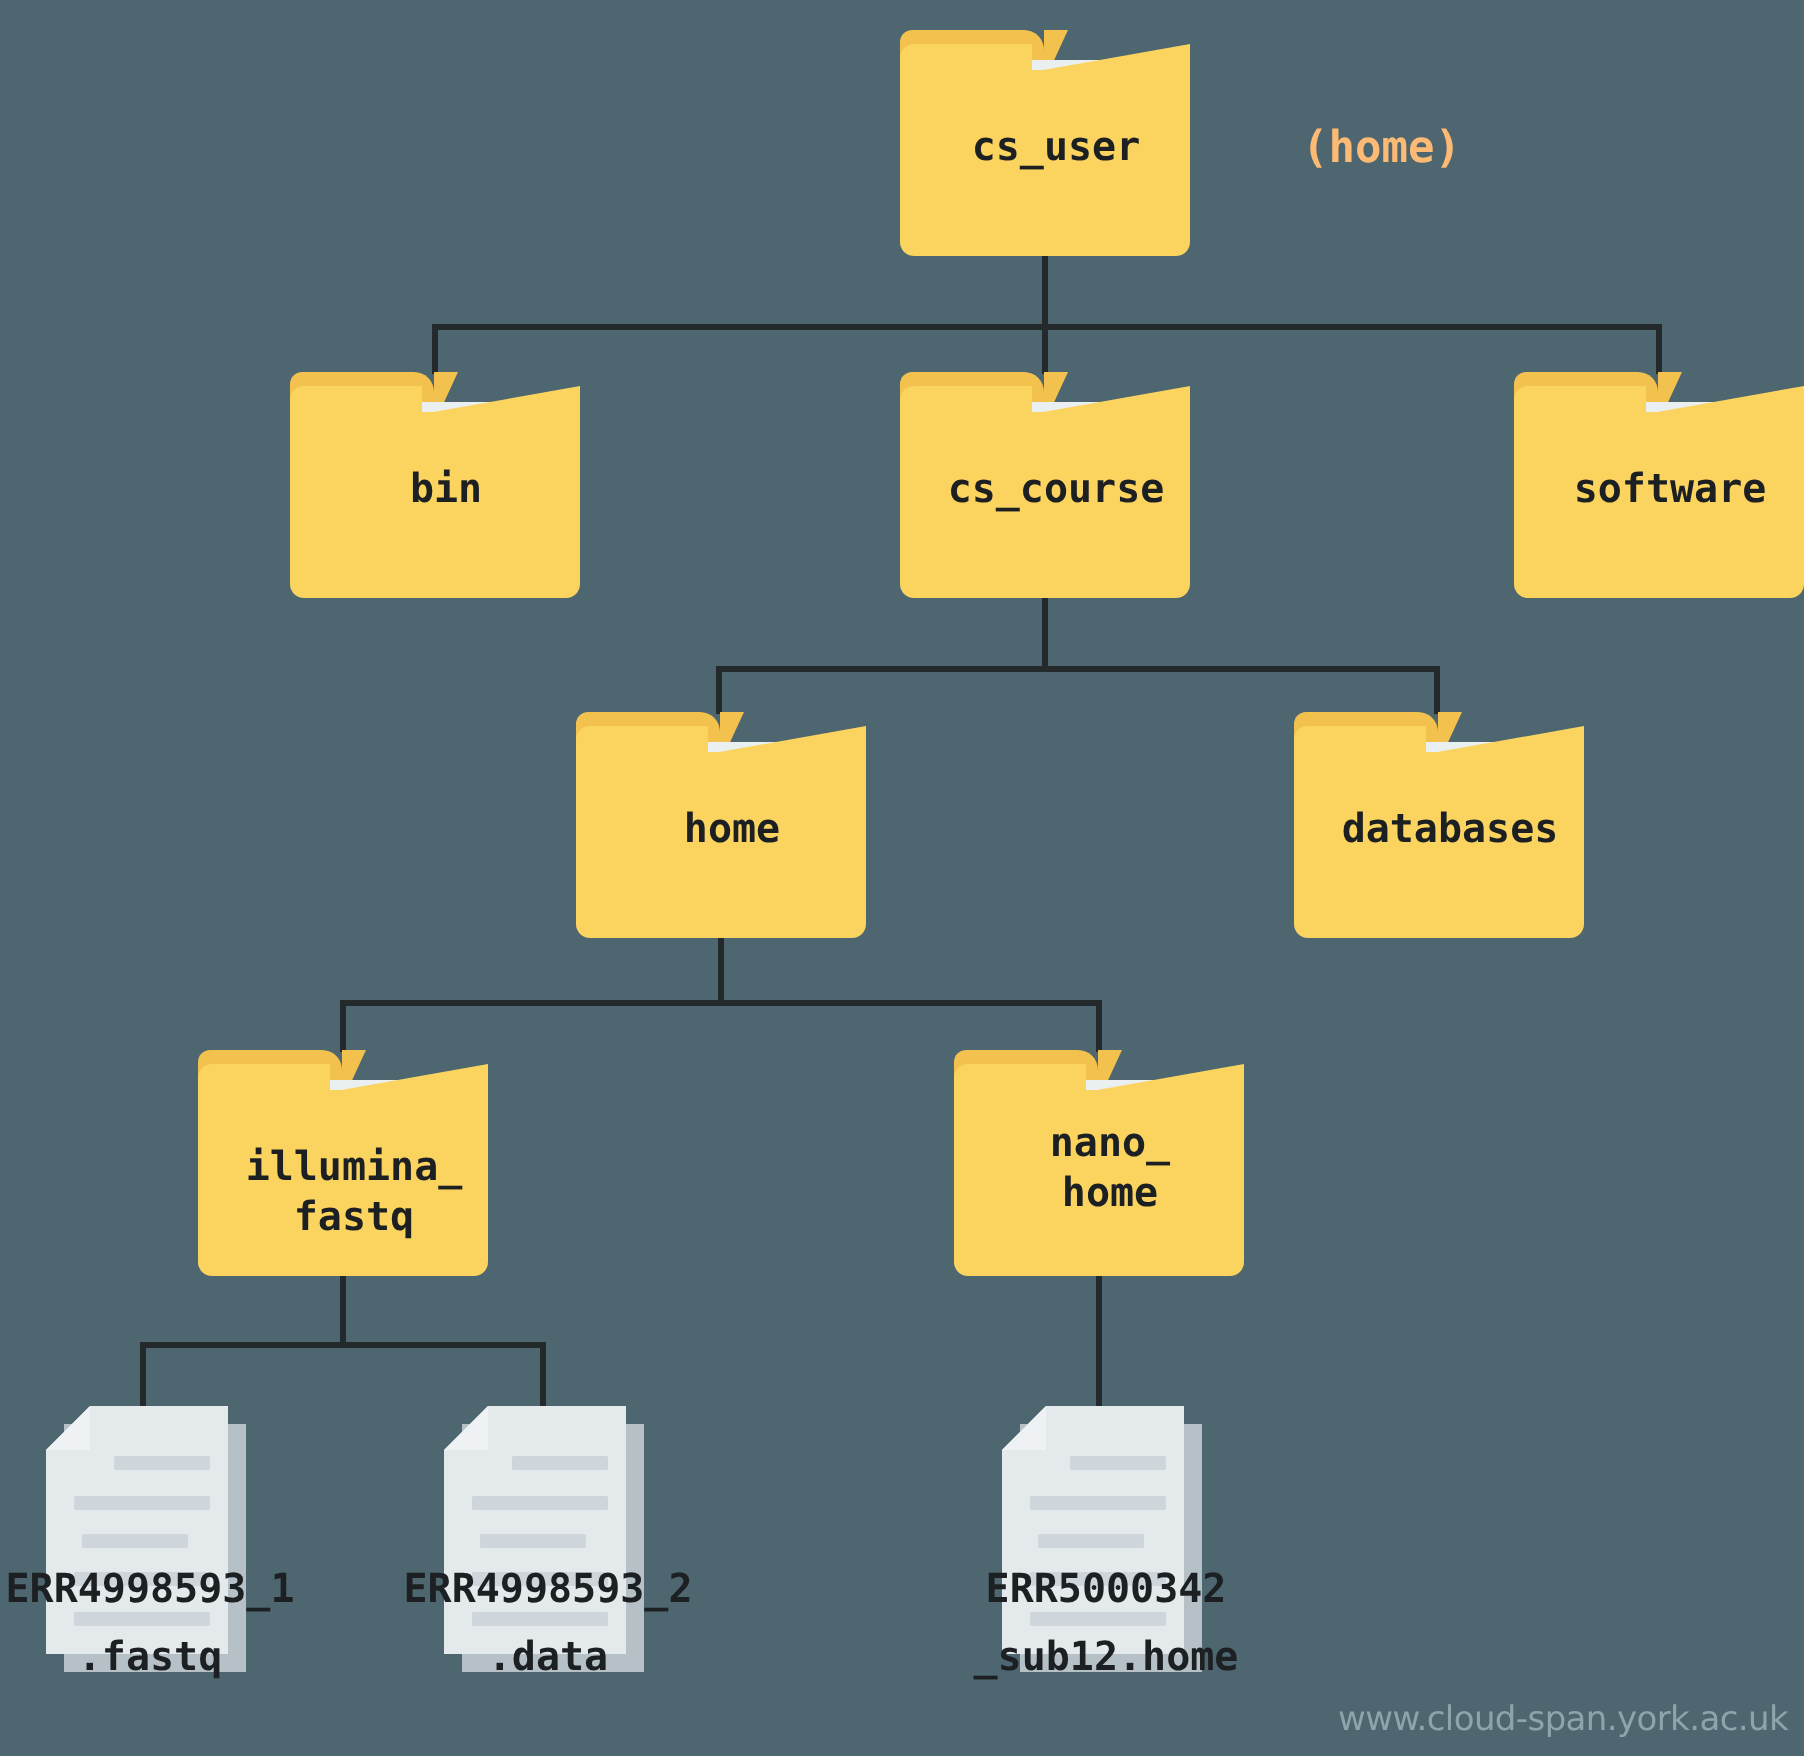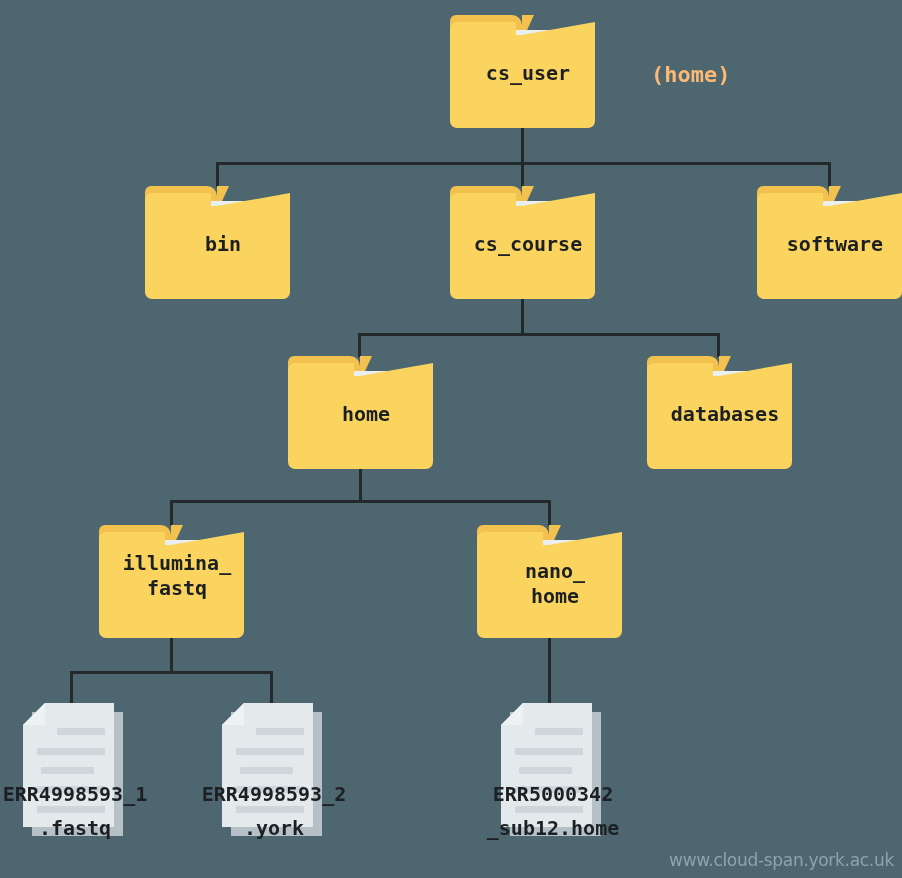--- a/index.html
+++ b/index.html
@@ -245,21 +245,21 @@
     <div class="tab"></div>
     <div class="paper"></div>
     <div class="body"></div>
     <div class="flabel">databases</div>
   </div>
 
   <div class="folder" style="left:99px; top:525px;">
     <div class="tab"></div>
     <div class="paper"></div>
     <div class="body"></div>
-    <div class="flabel" style="top:26px;">illumina_
+    <div class="flabel" style="top:46px;">illumina_
 fastq</div>
   </div>
 
   <div class="folder" style="left:477px; top:525px;">
     <div class="tab"></div>
     <div class="paper"></div>
     <div class="body"></div>
     <div class="flabel" style="top:34px;">nano_
 home</div>
   </div>
@@ -280,21 +280,21 @@
   <div class="file" style="left:222px; top:703px;">
     <div class="back"></div>
     <div class="sheet"></div>
     <div class="fold"></div>
     <div class="rule" style="left:34px; top:25px; width:48px;"></div>
     <div class="rule" style="left:14px; top:45px; width:68px;"></div>
     <div class="rule" style="left:18px; top:64px; width:53px;"></div>
     <div class="rule" style="left:14px; top:83px; width:68px;"></div>
     <div class="rule" style="left:14px; top:103px; width:68px;"></div>
     <div class="flabel">ERR4998593_2
-.york</div>
+.data</div>
   </div>
 
   <div class="file" style="left:501px; top:703px;">
     <div class="back"></div>
     <div class="sheet"></div>
     <div class="fold"></div>
     <div class="rule" style="left:34px; top:25px; width:48px;"></div>
     <div class="rule" style="left:14px; top:45px; width:68px;"></div>
     <div class="rule" style="left:18px; top:64px; width:53px;"></div>
     <div class="rule" style="left:14px; top:83px; width:68px;"></div>

